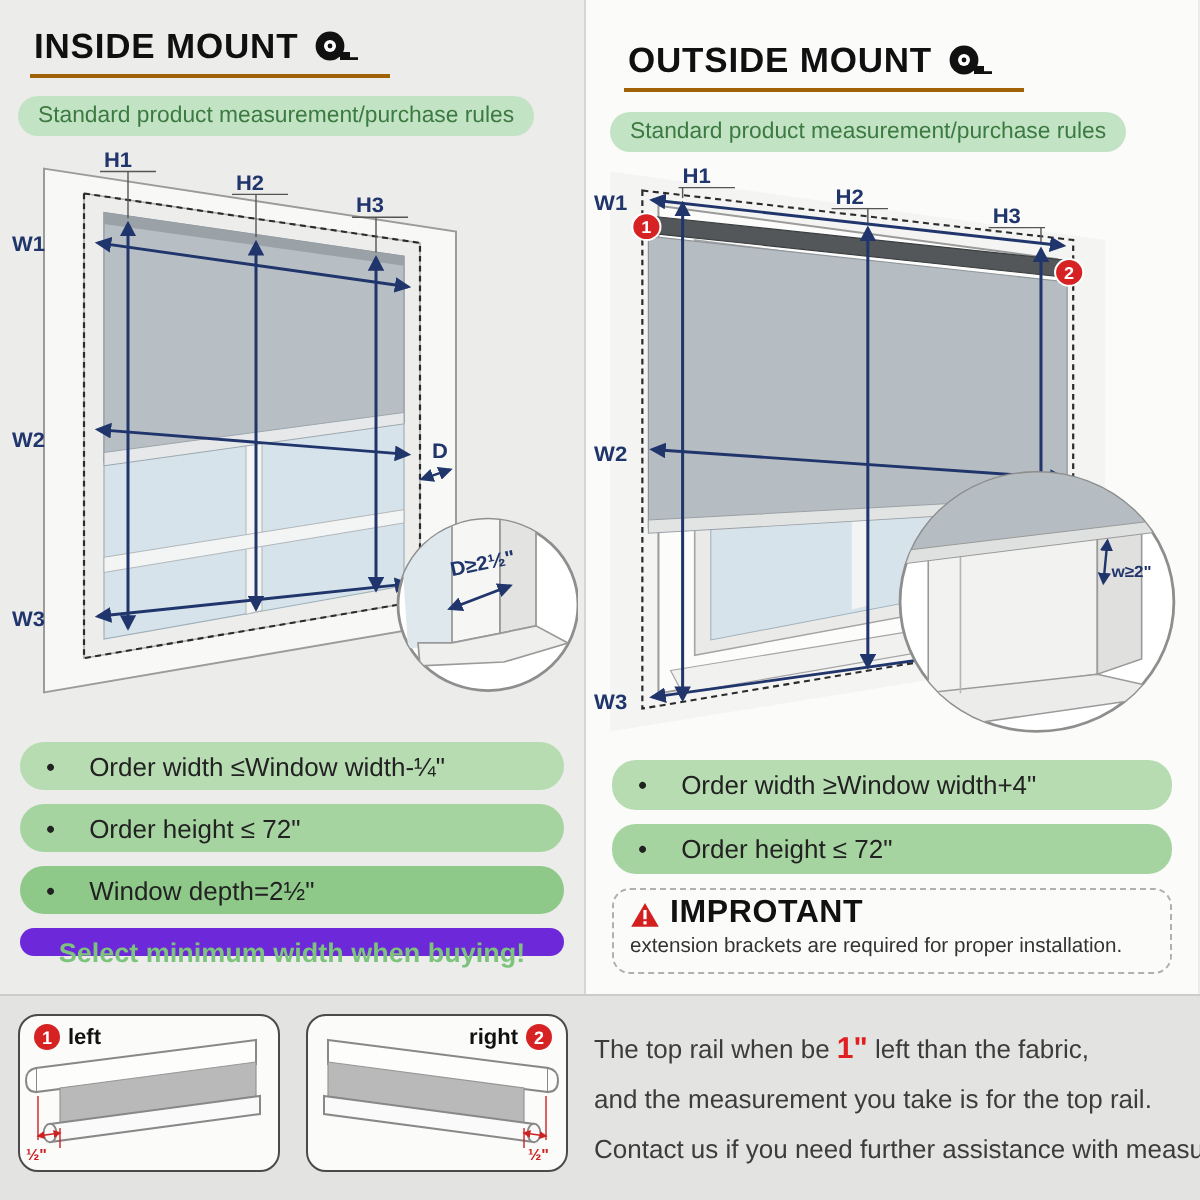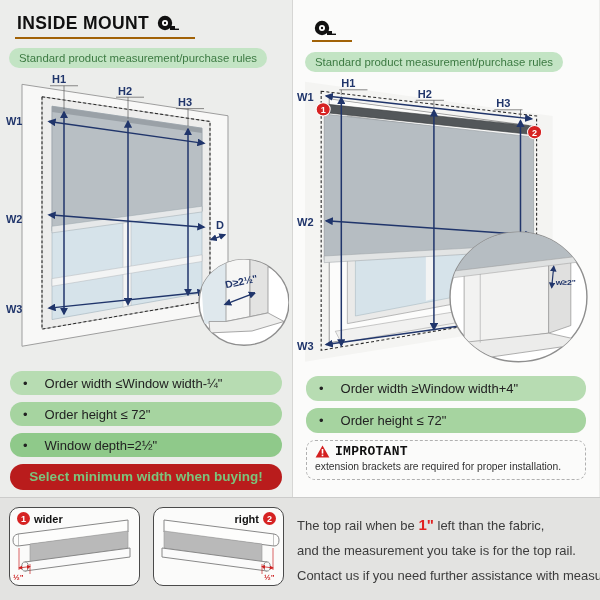--- a/index.html
+++ b/index.html
@@ -30,27 +30,27 @@
 
   .rules { margin:0 10px; }
   .col-right .rules { margin:0 13px; }
   .rule-pill { height:24px; border-radius:12px; display:flex; align-items:center;
     font-size:13px; color:#222; margin-bottom:7px; }
   .rule-pill::before { content:"•"; margin:0 17px 0 13px; font-size:13px; color:#222; }
   .col-right .rule-pill { height:25px; }
   .shade-0 { background:#b7dcb2; }
   .shade-1 { background:#a6d4a0; }
   .shade-2 { background:#8fc98a; }
-  .highlight-pill { background:#b91c1c; color:#7cc47c; font-weight:bold; font-size:13.5px;
-    height:26px; line-height:26px; text-align:center; border-radius:13px; }
+  .highlight-pill { background:#6d28d9; color:#7cc47c; font-weight:bold; font-size:13.5px;
+    height:14px; line-height:26px; text-align:center; border-radius:13px; }
 
   .note-box { border:1px dashed #b0b0b0; border-radius:9px; margin:1px 13px 0 13px;
     padding:3px 8px 5px 8px; }
   .note-head { display:flex; align-items:center; gap:5px; font-weight:bold;
-    font-size:13px; color:#111; letter-spacing:.3px;font-family:Liberation Mono, monospace; }
+    font-size:16px; color:#111; letter-spacing:.3px; }
   .note-body { font-size:10.3px; color:#333; line-height:1.35; margin-top:1px; }
 
   .footer { position:absolute; left:0; bottom:0; width:600px; height:103px;
     background:#e3e3e1; border-top:1px solid #cccccb; display:flex; padding:9px 0 0 9px; }
   .detail-box { width:131px; height:79px; background:#fbfbfa; border:1.5px solid #4a4a4a;
     border-radius:10px; position:relative; flex:none; }
   .detail-box + .detail-box { margin-left:13px; }
   .box-head { position:absolute; top:4px; display:flex; align-items:center; gap:4px;
     font-size:11px; font-weight:bold; color:#111; }
   .box-head.left { left:7px; }
@@ -154,20 +154,21 @@
           </div>
         <div class="rule-pill shade-2">
             <span>Window depth=2½"</span>
           </div>
         <div class="highlight-pill">Select minimum width when buying!</div>
       </div>
     </div>
 
     <div class="col col-right">
       <div class="title-row">
+        <span class="title">OUTSIDE MOUNT</span>
         <svg width="22" height="17" viewBox="0 0 22 17">
           <circle cx="8" cy="8" r="7.2" fill="#111"></circle>
           <circle cx="8" cy="8" r="3" fill="#fff"></circle>
           <circle cx="8" cy="8" r="1.2" fill="#111"></circle>
           <rect x="13" y="11" width="5" height="4" fill="#111"></rect>
           <rect x="16" y="13.6" width="6" height="1.4" fill="#111"></rect>
         </svg>
       </div>
       <div>
         <span class="subtitle-pill">Standard product measurement/purchase rules</span>
@@ -267,21 +268,21 @@
         </div>
       </div>
     </div>
   </div>
 
   <div class="footer">
 
     <div class="detail-box">
       <div class="box-head left">
         <span class="badge">1</span>
-        <span>wider</span>
+        <span>left</span>
       </div>
       <svg width="128" height="76" viewBox="0 0 128 76" style="position:absolute;left:0;top:0">
         <defs>
           <marker id="mr1" viewBox="0 0 10 10" refX="8" refY="5" markerWidth="5" markerHeight="5" orient="auto-start-reverse">
             <path d="M0 0L10 5L0 10z" fill="#cc2222"></path>
           </marker>
         </defs>
         <polygon points="8,26 118,12 118,24 8,38" fill="#fdfdfc" stroke="#888" stroke-width="1"></polygon>
         <path d="M8,26 Q3,27 3,32 Q3,38 8,38" fill="#fdfdfc" stroke="#888" stroke-width="1"></path>
         <polygon points="20,36 118,23 118,40 20,54" fill="#b9b9b9" stroke="#979797" stroke-width="0.6"></polygon>

